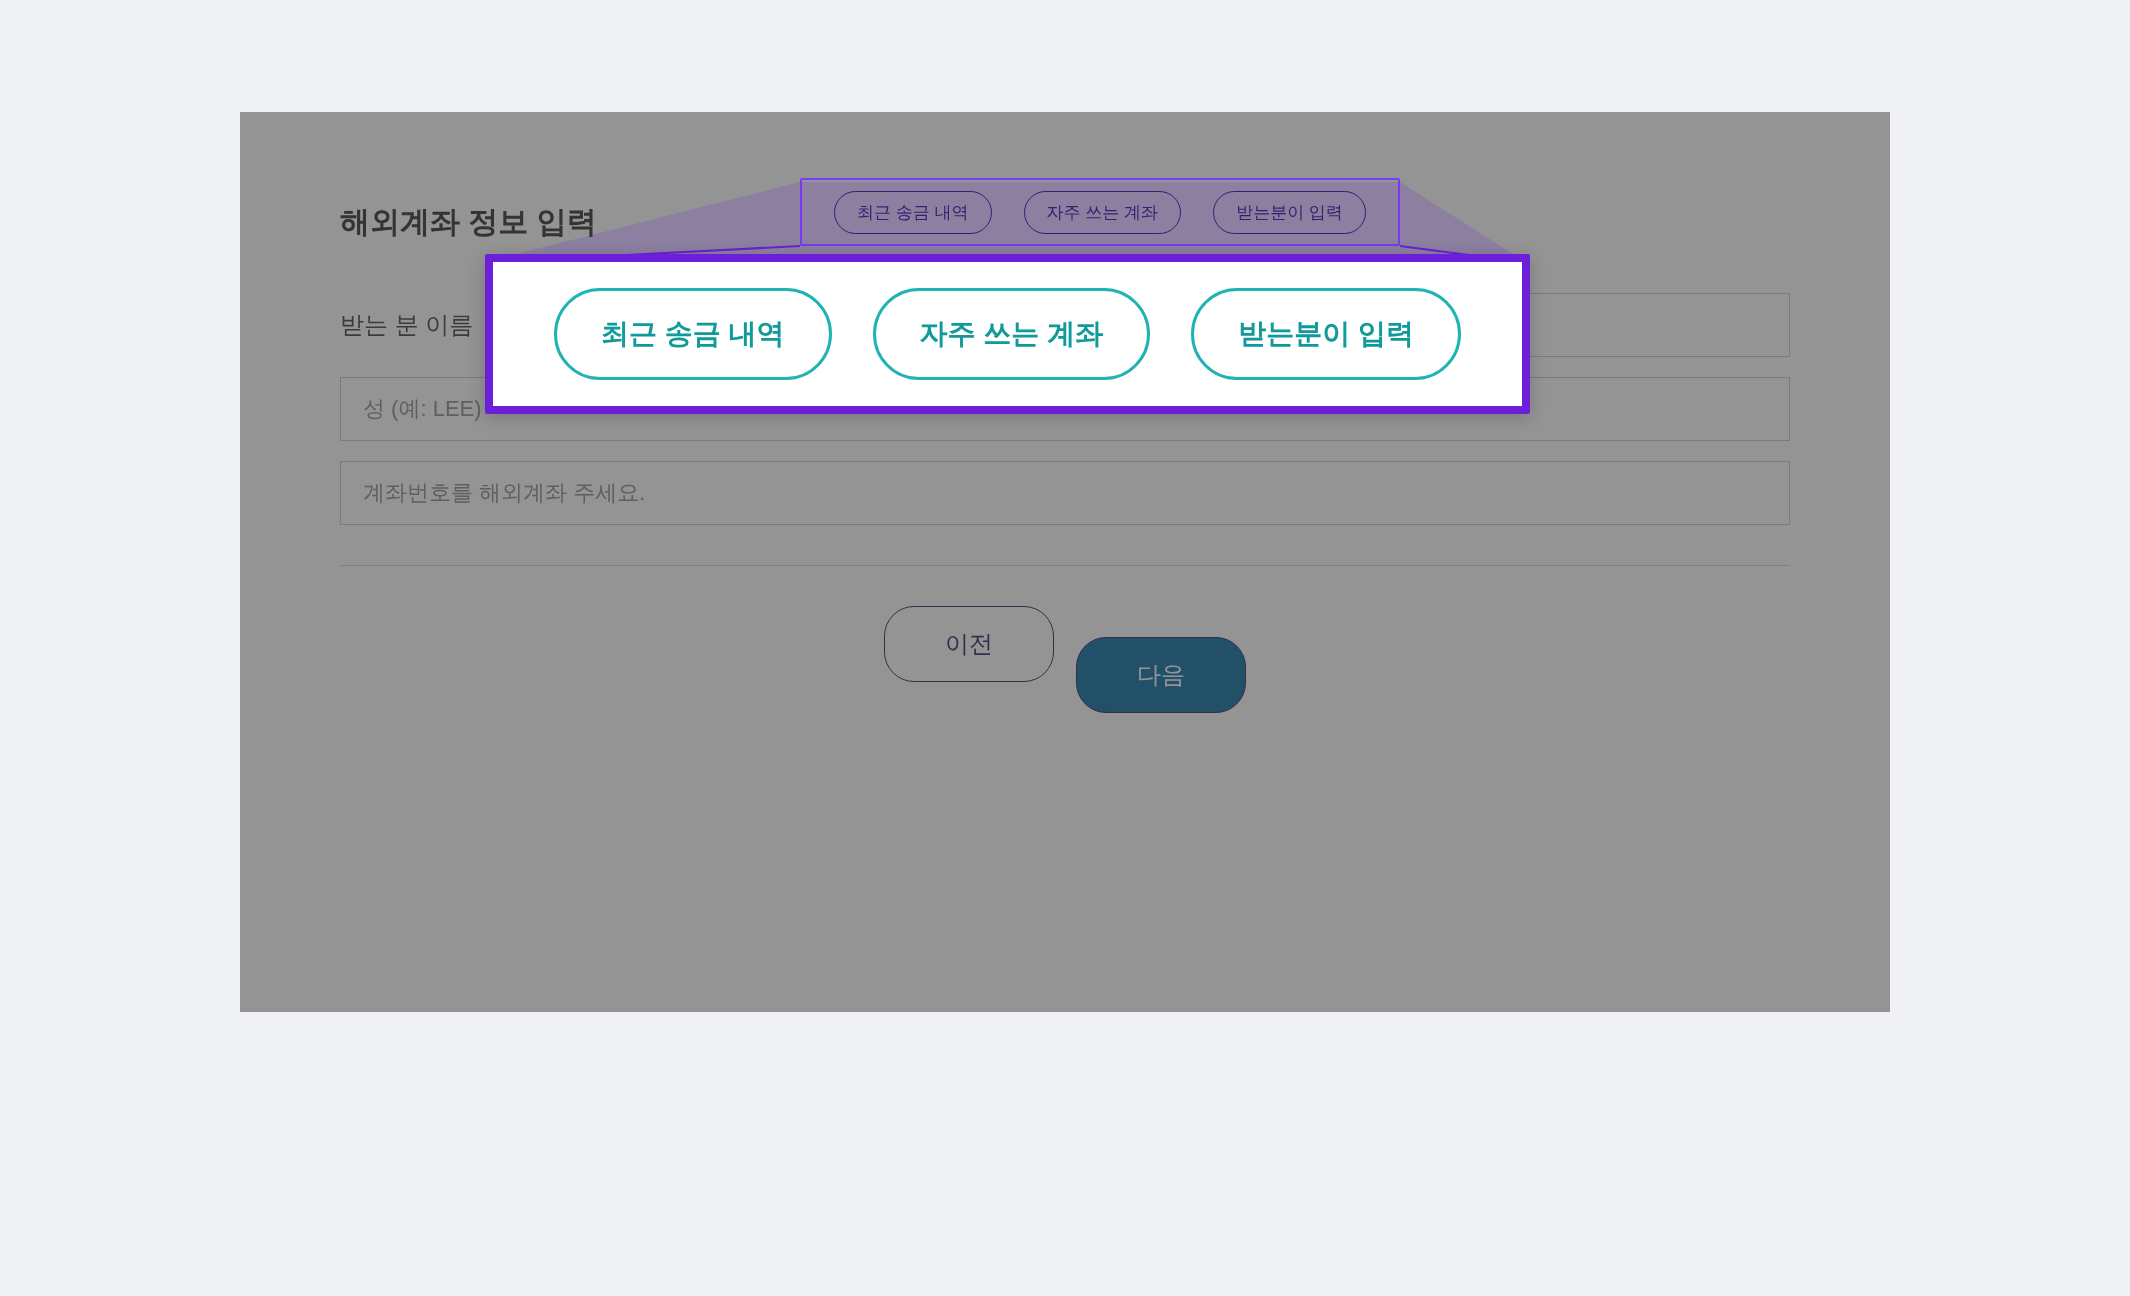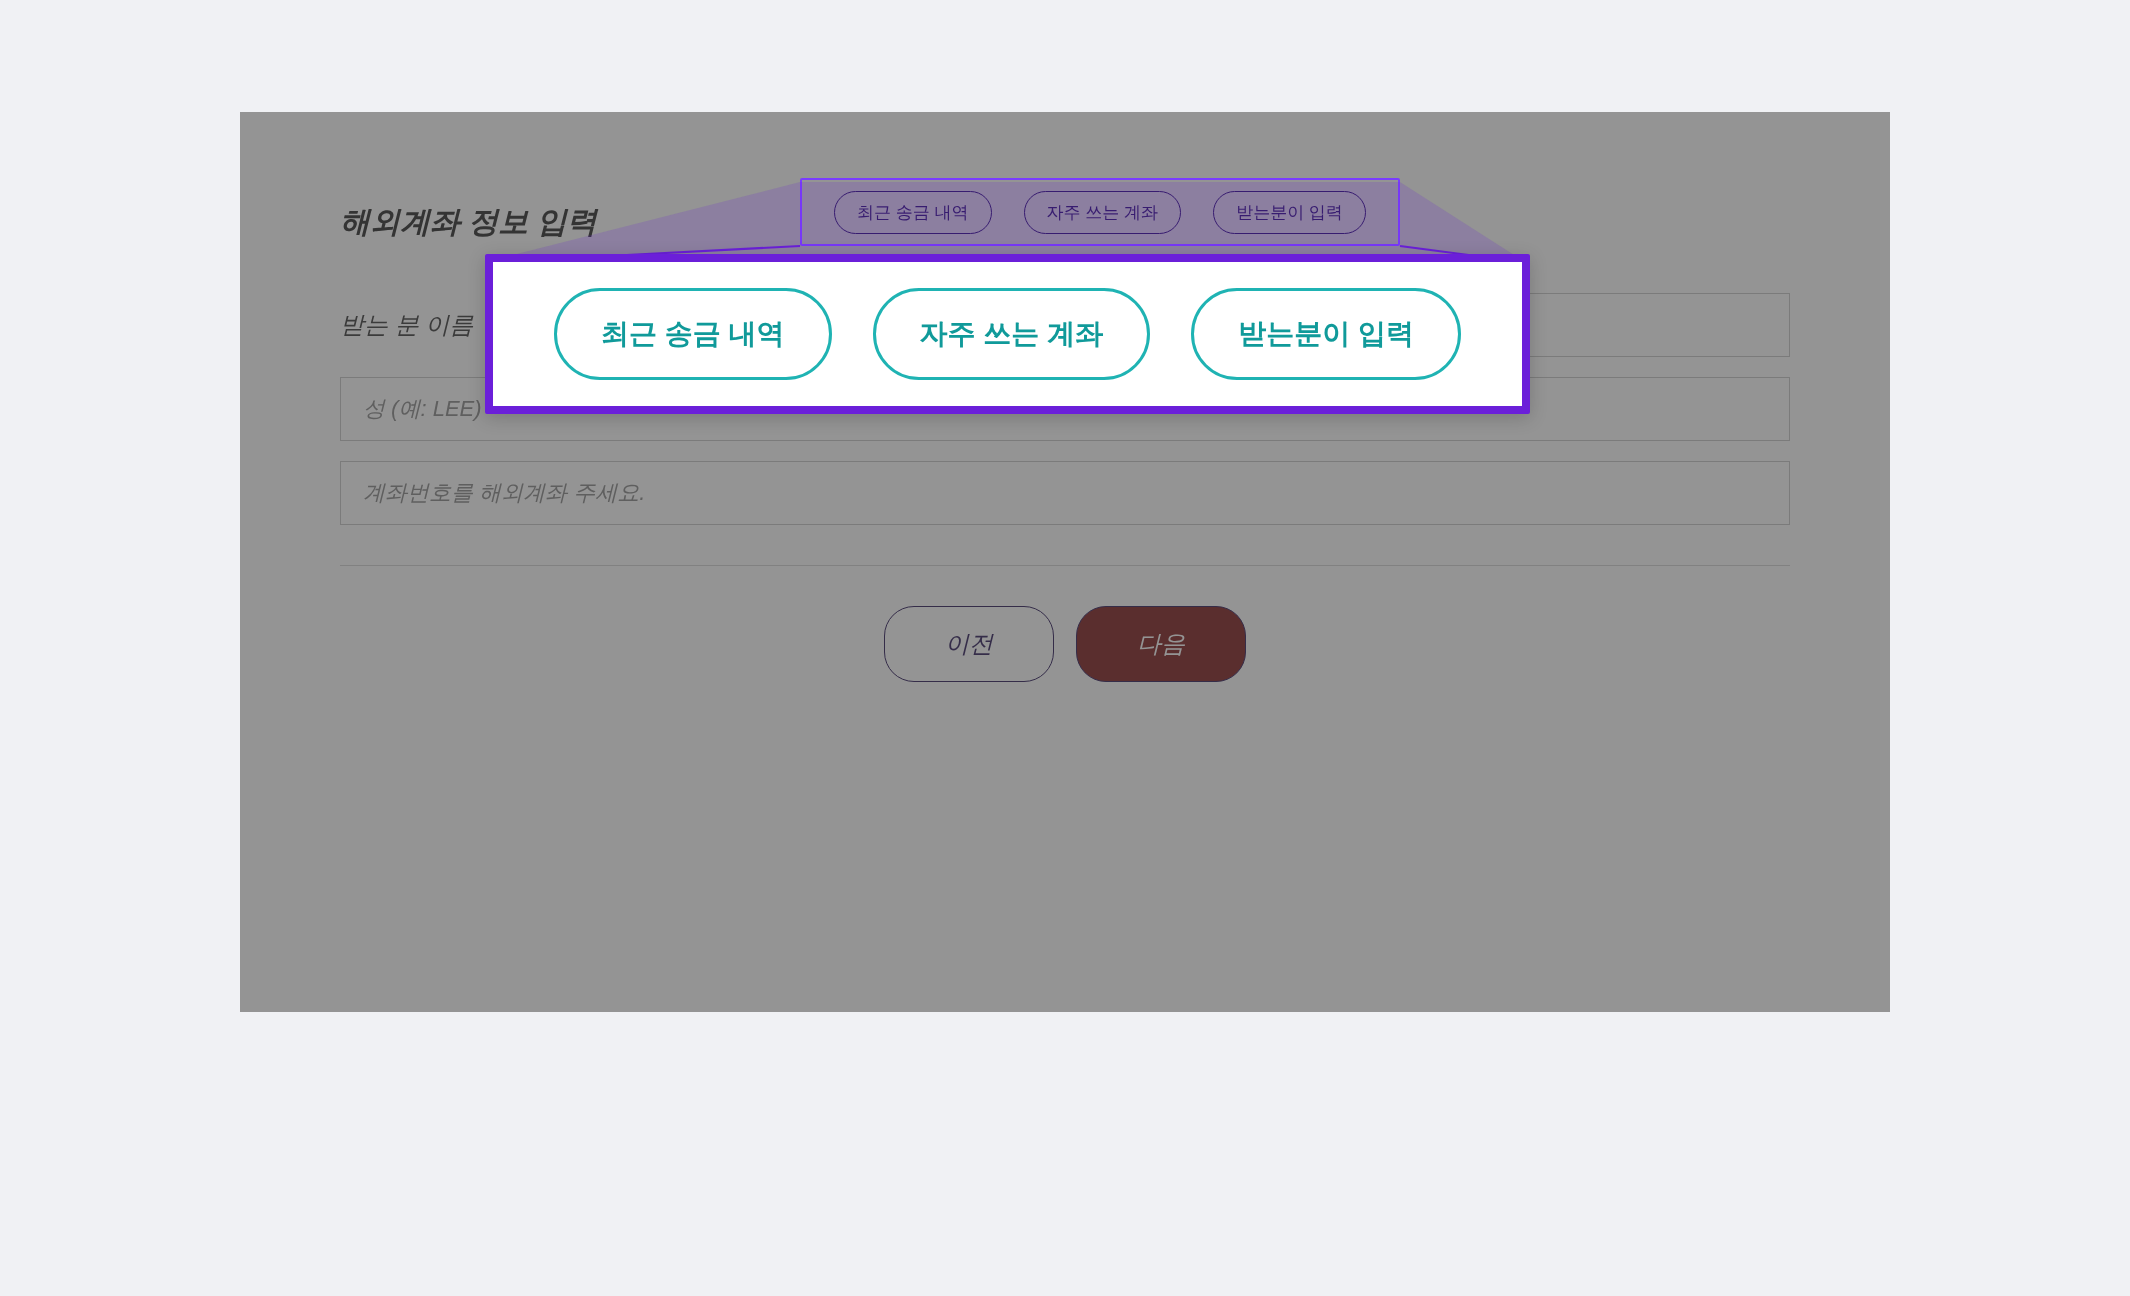--- a/index.html
+++ b/index.html
@@ -15,21 +15,20 @@
       position: relative;
       overflow: hidden;
     }
     .page-frame {
       position: absolute;
       left: 240px;
       top: 112px;
       width: 1650px;
       height: 900px;
       background: #ffffff;
-      font-style: italic;
     }
     .dim-overlay {
       position: absolute;
       inset: 0;
       background: rgba(60, 60, 60, 0.55);
       pointer-events: none;
     }
     .form-container {
       position: relative;
       padding: 90px 100px 60px 100px;
@@ -110,22 +109,23 @@
       display: flex;
       align-items: center;
       justify-content: center;
       border: 1.5px solid #2d1b5a;
     }
     .nav-btn.prev {
       background: #fff;
       color: #2d1b5a;
     }
     .nav-btn.next {
-      background: #7f1d1d;
+      background: #0369a1;
       color: #fff;
+      margin-top: 31px;
     }
 
     
     .small-pill-group {
       position: absolute;
       left: 800px;
       top: 178px;
       width: 600px;
       height: 68px;
       border: 2px solid #7a3cff;

